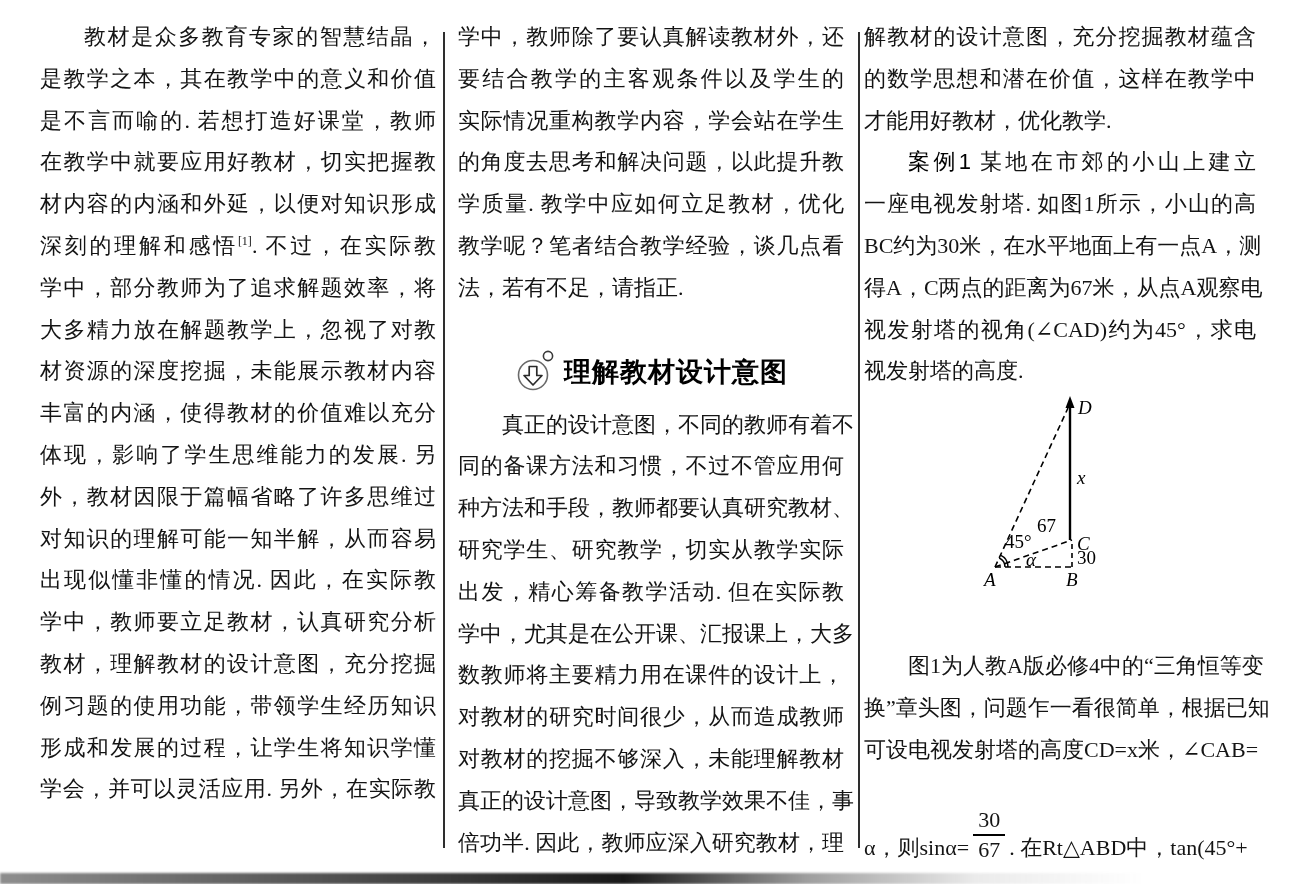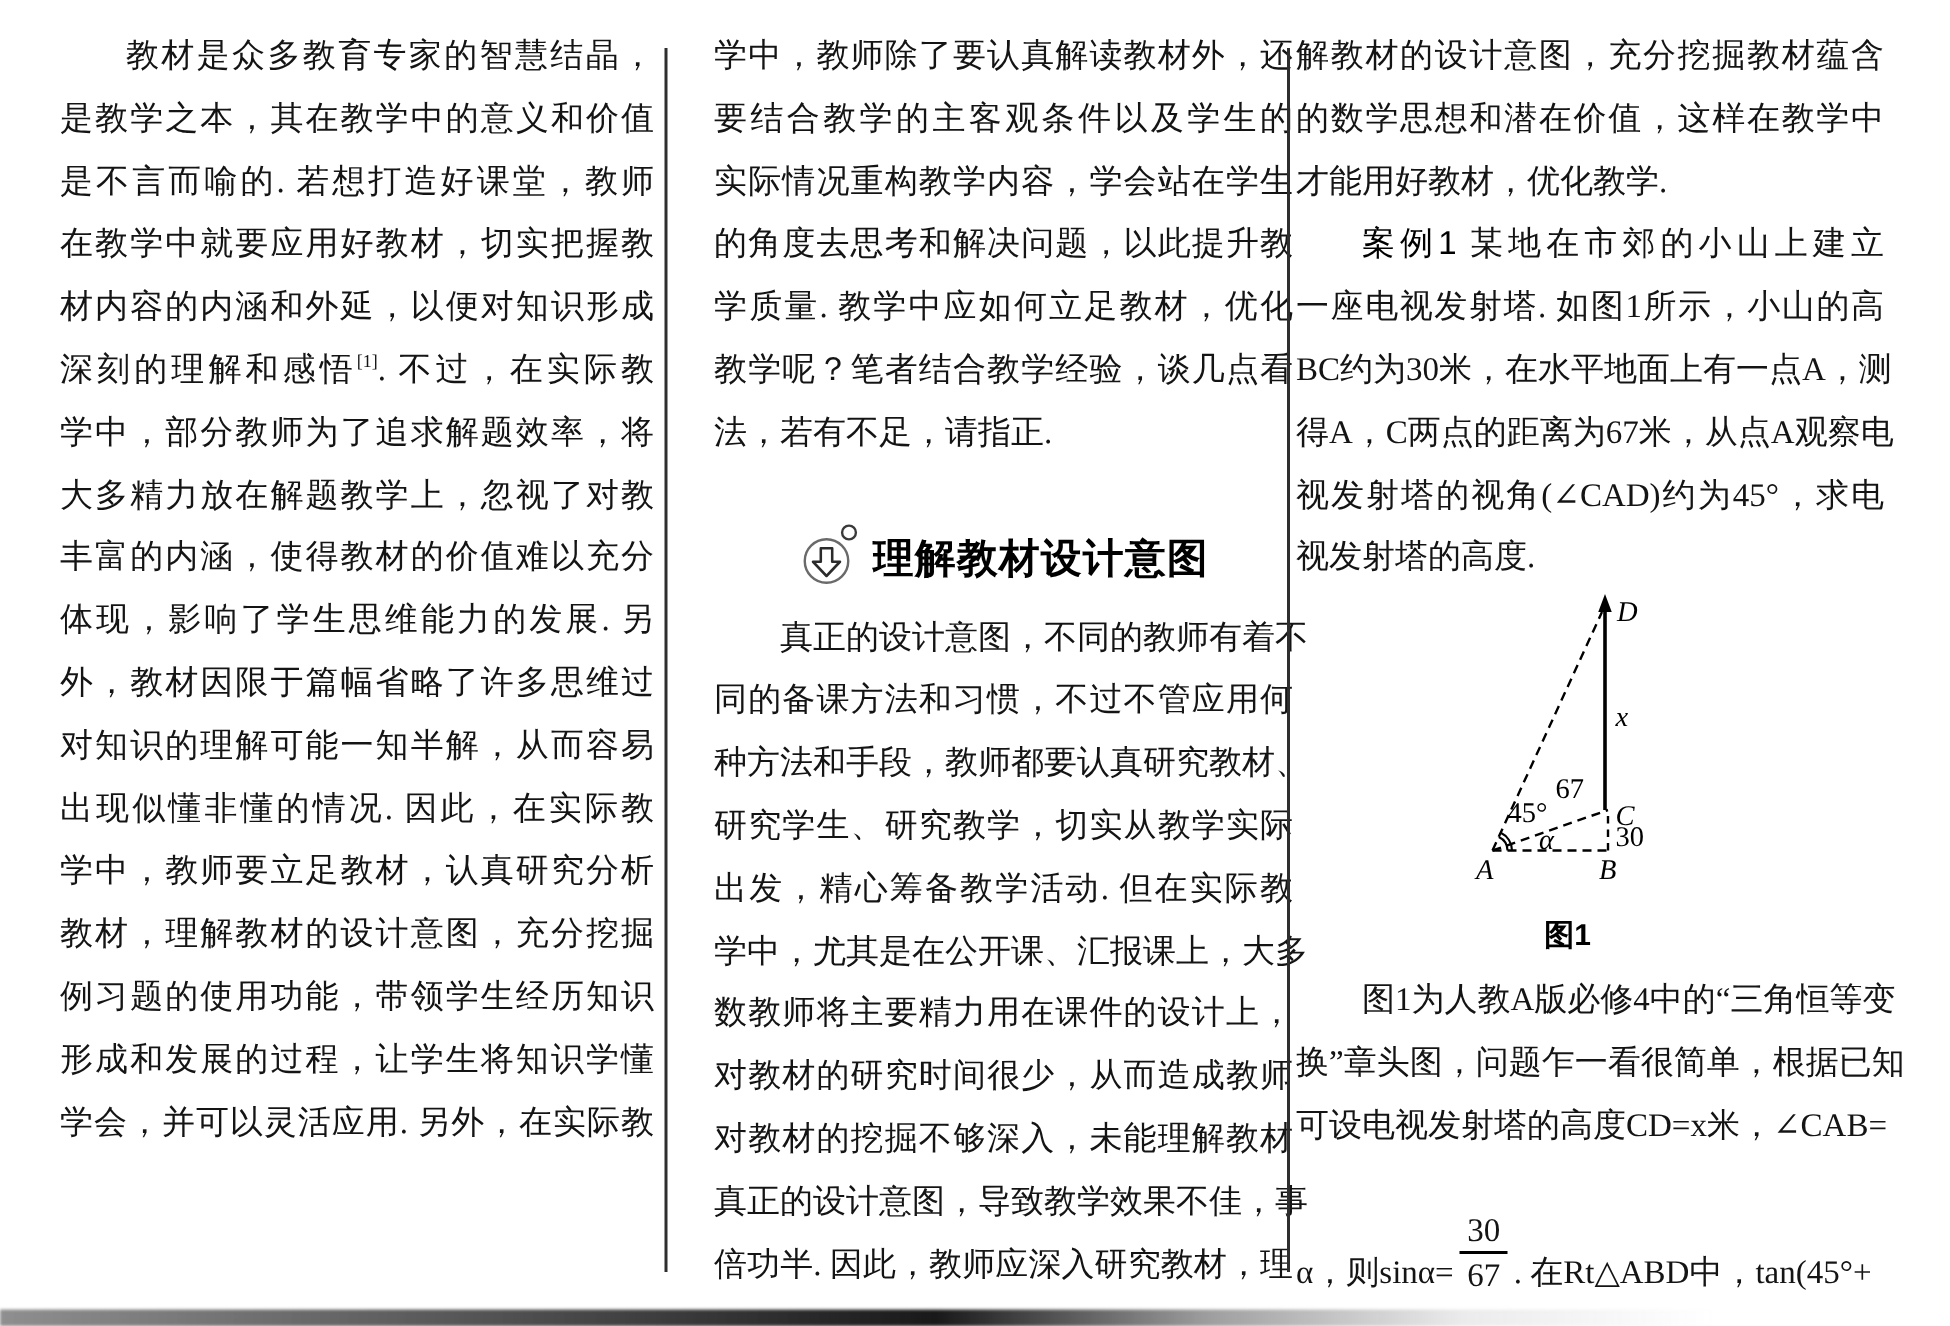--- a/index.html
+++ b/index.html
@@ -3,21 +3,21 @@
 <meta charset="utf-8">
 <style>
   html,body{margin:0;padding:0;}
   body{
     width:1300px;height:884px;position:relative;overflow:hidden;
     background:#ffffff;color:#141414;
     font-family:"Liberation Serif","DejaVu Serif",serif;
   }
   .col{position:absolute;top:16px;}
   #col1{left:40px;width:396px;}
-  #col2{left:476px;width:386px;}
+  #col2{left:458px;width:386px;}
   #col3{left:864px;width:392px;}
   .tline{
     height:41.8px;line-height:41.8px;font-size:22px;
     text-align:justify;text-align-last:justify;text-justify:inter-character;
     white-space:nowrap;overflow:visible;
   }
   .tline.indent{text-indent:2em;}
   .tline.no-stretch{text-align-last:left;}
   sup.ref{font-size:12px;vertical-align:super;line-height:0;}
   .divider{position:absolute;top:32px;width:2px;height:816px;background:#2e2e2e;}
@@ -72,20 +72,21 @@
 
 <div class="col" id="col1">
   <div class="tline indent">教材是众多教育专家的智慧结晶，</div>
   <div class="tline">是教学之本，其在教学中的意义和价值</div>
   <div class="tline">是不言而喻的. 若想打造好课堂，教师</div>
   <div class="tline">在教学中就要应用好教材，切实把握教</div>
   <div class="tline">材内容的内涵和外延，以便对知识形成</div>
   <div class="tline"><span>深刻的理解和感悟</span><sup class="ref">[1]</sup><span>. 不过，在实际教</span></div>
   <div class="tline">学中，部分教师为了追求解题效率，将</div>
   <div class="tline">大多精力放在解题教学上，忽视了对教</div>
+  <div class="tline">材资源的深度挖掘，未能展示教材内容</div>
   <div class="tline">丰富的内涵，使得教材的价值难以充分</div>
   <div class="tline">体现，影响了学生思维能力的发展. 另</div>
   <div class="tline">外，教材因限于篇幅省略了许多思维过</div>
   <div class="tline">对知识的理解可能一知半解，从而容易</div>
   <div class="tline">出现似懂非懂的情况. 因此，在实际教</div>
   <div class="tline">学中，教师要立足教材，认真研究分析</div>
   <div class="tline">教材，理解教材的设计意图，充分挖掘</div>
   <div class="tline">例习题的使用功能，带领学生经历知识</div>
   <div class="tline">形成和发展的过程，让学生将知识学懂</div>
   <div class="tline">学会，并可以灵活应用. 另外，在实际教</div>
@@ -157,21 +158,20 @@
       <text class="svg-lbl it" x="148" y="22">D</text>
       <text class="svg-lbl it" x="147" y="92">x</text>
       <text class="svg-lbl it" x="147" y="158">C</text>
       <text class="svg-lbl" x="107" y="140">67</text>
       <text class="svg-lbl" x="75" y="156">45°</text>
       <text class="svg-lbl" x="147" y="172">30</text>
       <text class="svg-lbl it" x="96" y="174">α</text>
       <text class="svg-lbl it" x="54" y="194">A</text>
       <text class="svg-lbl it" x="136" y="194">B</text>
     </svg>
-    <div class="fig-caption">图1</div>
   </div>
 
   <div class="tline indent">图1为人教A版必修4中的“三角恒等变</div>
   <div class="tline">换”章头图，问题乍一看很简单，根据已知</div>
   <div class="tline">可设电视发射塔的高度CD=x米，∠CAB=</div>
 
   <div class="math-line">
     <span>α，则sinα=</span>
       <span class="frac">
         <span class="num">30</span>

